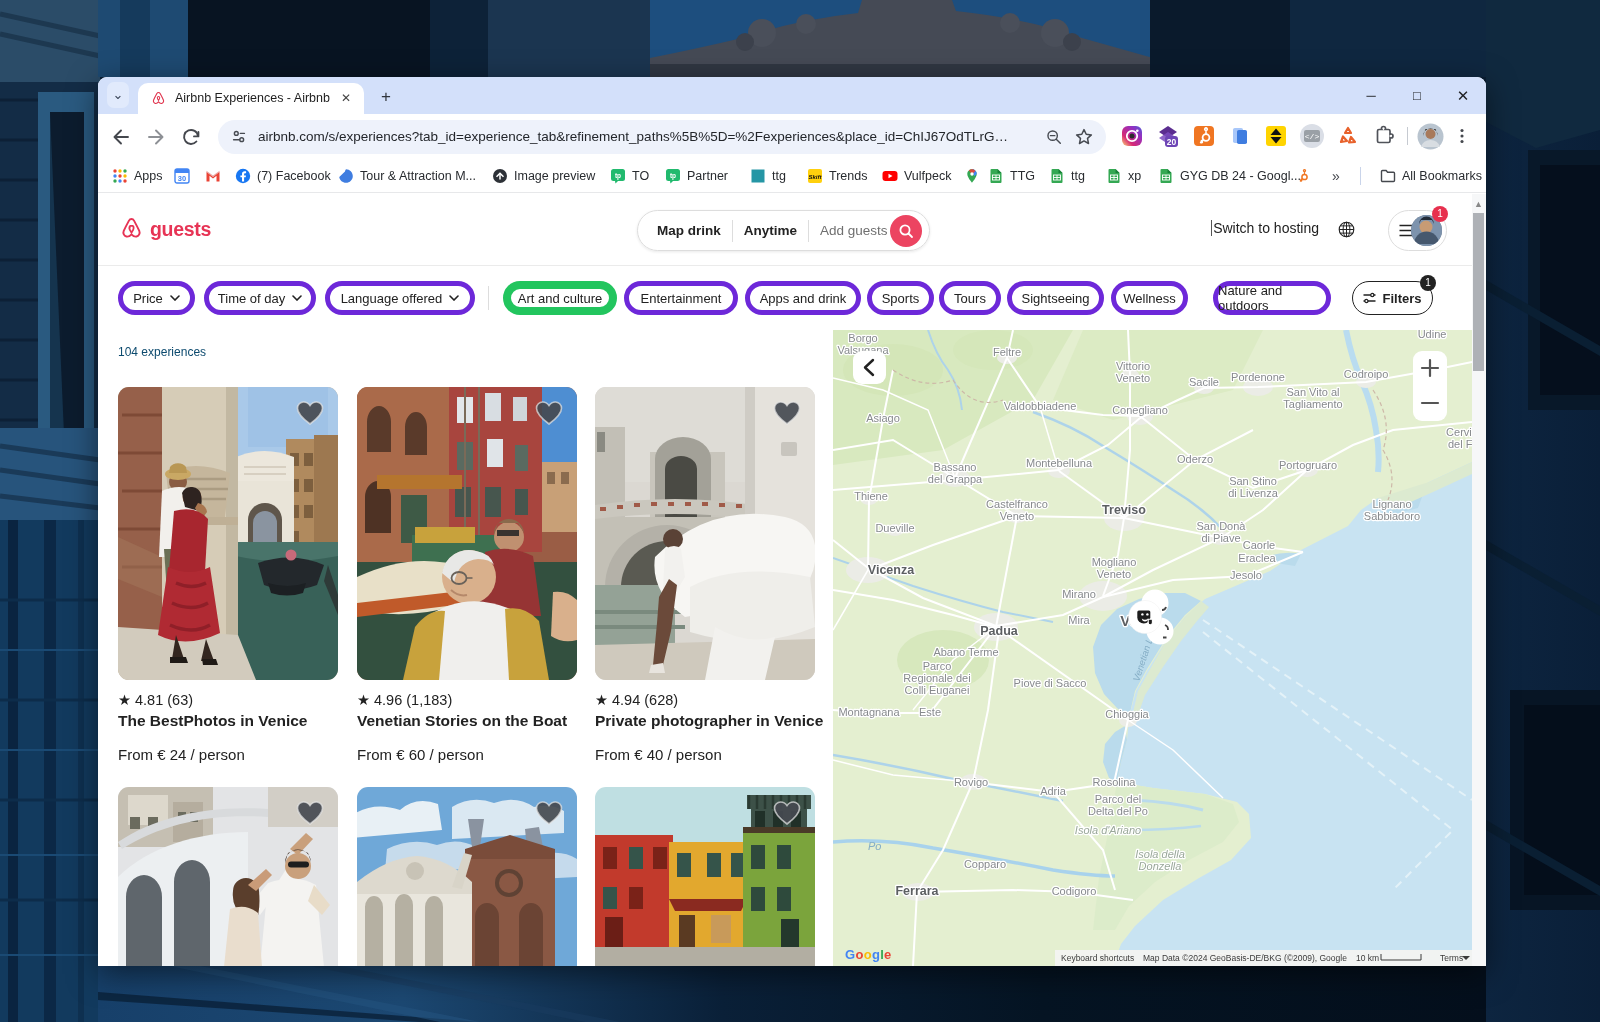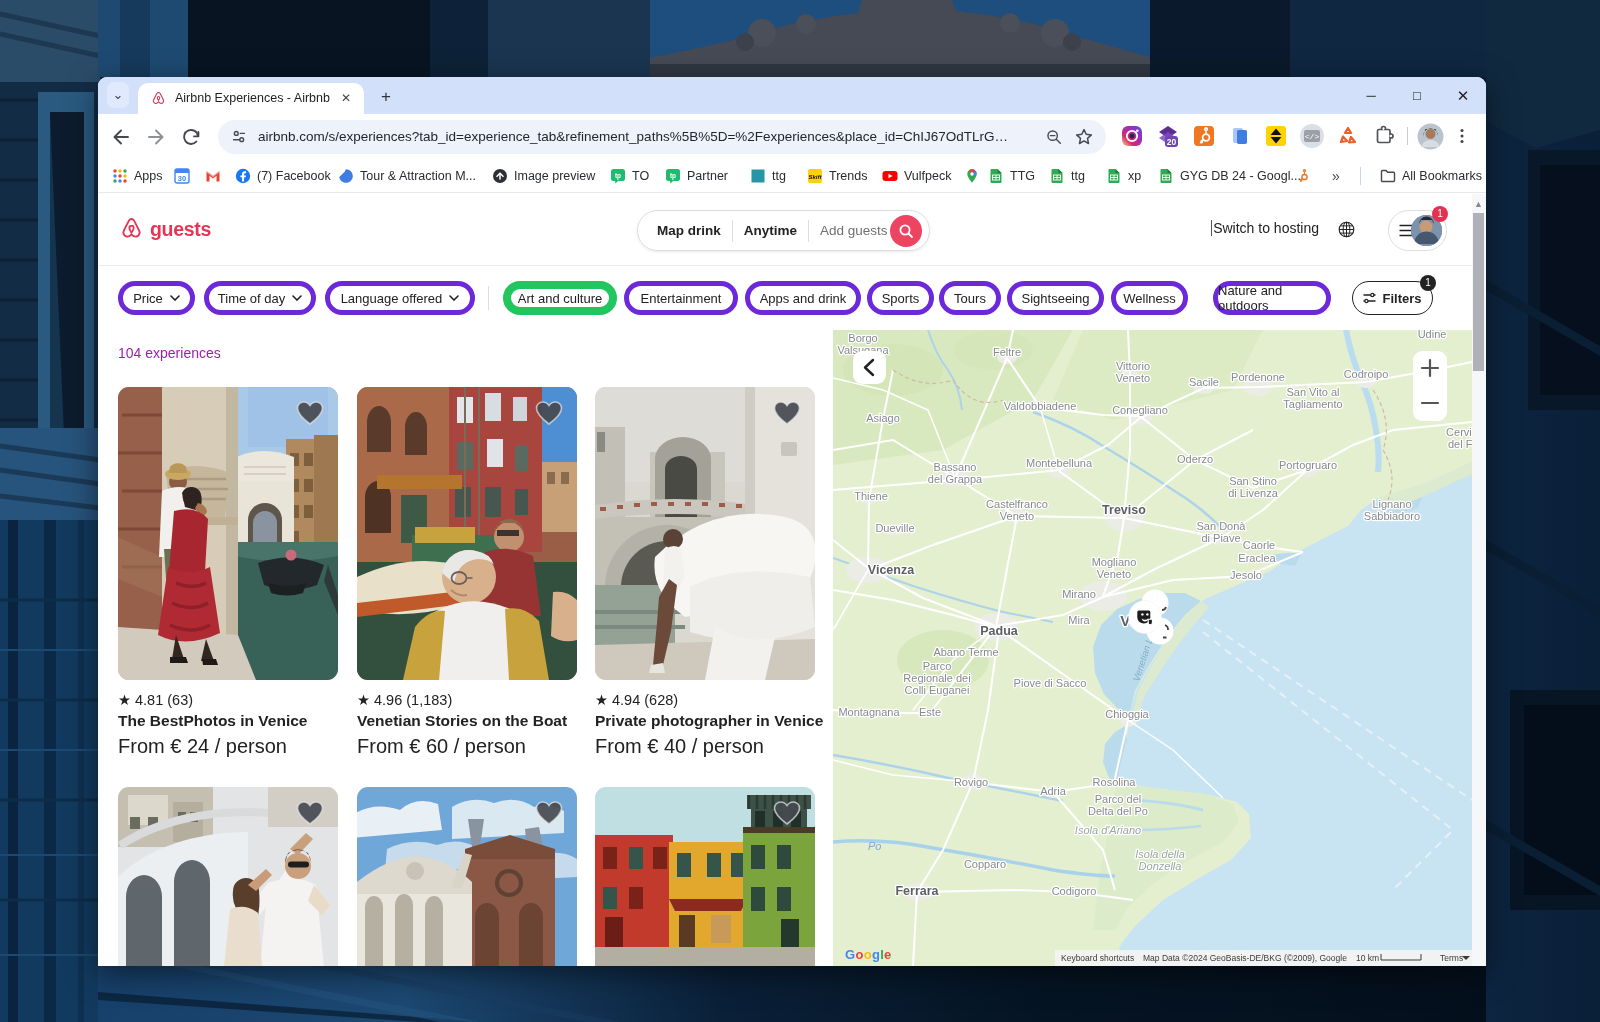--- a/index.html
+++ b/index.html
@@ -33,21 +33,21 @@
   
   #page { position:absolute; left:0; top:117px; width:100%; height:772px; background:#fff; }
   #phead { position:absolute; left:0; top:0; width:100%; height:72px; border-bottom:1px solid #ebebeb; }
   #pfilters { position:absolute; left:0; top:72px; width:100%; height:64px; }
   .pill { position:absolute; top:15px; height:34px; border:5px solid #6d28d9; border-radius:17px; display:flex; align-items:center; justify-content:center; font-size:13px; color:#222; background:#fff; }
   #content { position:absolute; left:0; top:136px; width:100%; height:636px; }
   .card { position:absolute; width:207px; }
   .cimg { width:220px; height:293px; border-radius:11px; overflow:hidden; position:relative; }
   .crate { margin-top:12px; font-size:14.5px; color:#222; }
   .ctitle { margin-top:4px; font-size:15.5px; font-weight:bold; color:#222; white-space:nowrap; }
-  .cprice { margin-top:5px; font-size:20px; color:#222; }
+  .cprice { margin-top:16px; font-size:15px; color:#222; }
   #map { position:absolute; left:735px; top:136px; width:639px; height:636px; overflow:hidden; }
   #scroll { position:absolute; left:1374px; top:0; width:14px; height:772px; background:#f6f7f8; }
   #scroll .thumb { position:absolute; left:1px; top:19px; width:11px; height:158px; background:#aeb1b6; }
   .hearticon { position:absolute; right:14px; top:13px; width:28px; height:26px; }
 </style>
 </head>
 <body>
 <svg id="desktop" viewBox="0 0 1600 1022" preserveAspectRatio="none">
   <defs>
     <linearGradient id="dgL" x1="0" y1="0" x2="1" y2="0">
@@ -414,21 +414,21 @@
       <div class="pill" style="left:1254px;width:81px;border:1.5px solid #222;font-weight:bold;background:#fff">
         <svg style="margin-right:6px" width="13" height="12" viewBox="0 0 13 12">
             <path d="M0.5 3h8M10.5 3h2M0.5 9h2M4.5 9h8" stroke="#222" stroke-width="1.4"></path>
             <circle cx="9.3" cy="3" r="1.6" fill="#fff" stroke="#222" stroke-width="1.3"></circle>
             <circle cx="3.4" cy="9" r="1.6" fill="#fff" stroke="#222" stroke-width="1.3"></circle>
           </svg>Filters
         <span style="position:absolute;right:-4px;top:-7px;width:16px;height:16px;border-radius:8px;background:#222;color:#fff;font-size:10px;font-weight:400;text-align:center;line-height:16px">1</span>
       </div>
     </div>
     <div id="content">
-      <div style="position:absolute;left:20px;top:15px;font-size:14px;color:#a21caf">104 experiences</div>
+      <div style="position:absolute;left:20px;top:15px;font-size:12px;color:#0c4a6e">104 experiences</div>
       <div class="card" style="left:20px;top:57px">
         <div class="cimg"><svg width="220" height="293" viewBox="0 0 220 293">
           <rect width="220" height="293" fill="#bbab92"></rect>
           <rect x="0" y="0" width="52" height="250" fill="#96604a"></rect>
           <path d="M4 28h44M0 66h48M4 104h44M0 142h48M4 180h40" stroke="#7e4a36" stroke-width="3"></path>
           <path d="M0 150 l44 20 v40 l-44 -18z" fill="#a4775c" opacity="0.5"></path>
           <rect x="118" y="0" width="102" height="78" fill="#a9c9e9"></rect>
           <rect x="130" y="0" width="80" height="60" fill="#9fc2e6"></rect>
           <rect x="168" y="52" width="52" height="140" fill="#b08a5e"></rect>
           <rect x="196" y="48" width="24" height="144" fill="#9d7850"></rect>

